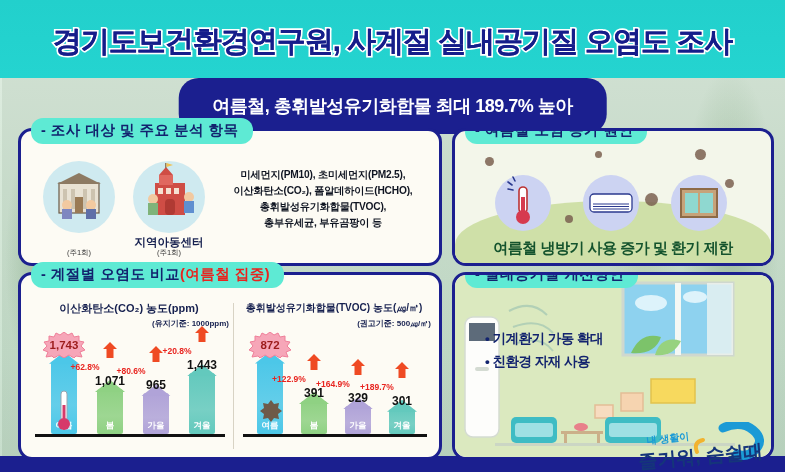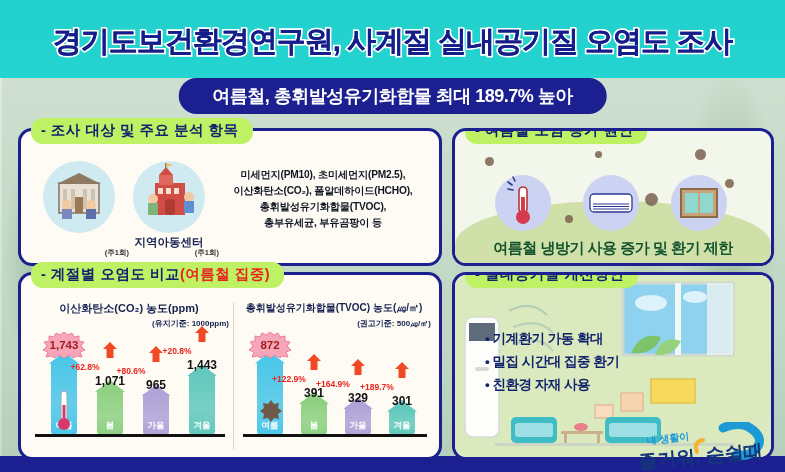--- a/index.html
+++ b/index.html
@@ -27,38 +27,38 @@
     font-size:29px;font-weight:bold;letter-spacing:-1px;color:#151d8a;
     -webkit-text-stroke:3.5px #ffffff;paint-order:stroke fill;
   }
   .title-fg{
     position:absolute;left:0;right:0;top:22px;text-align:center;
     font-size:29px;font-weight:bold;letter-spacing:-1px;color:#151d8a;
   }
   .subtitle-pill{
     position:absolute;left:50%;transform:translateX(-50%);top:78px;
     background:#1b1f8f;color:#fff;border-radius:20px;
-    padding:6px 34px;font-size:18px;font-weight:bold;letter-spacing:-.5px;white-space:nowrap;
+    padding:16px 34px;font-size:18px;font-weight:bold;letter-spacing:-.5px;white-space:nowrap;
   }
   
   .panel{position:absolute;background:#fdfbf4;border:3px solid #1b1f8f;border-radius:14px;}
   .p-top-left{left:18px;top:128px;width:418px;height:132px;}
   .p-bot-left{left:18px;top:272px;width:418px;height:182px;}
   .p-top-right{left:452px;top:128px;width:316px;height:132px;}
   .p-bot-right{left:452px;top:272px;width:316px;height:182px;}
   .sec-pill{
-    position:absolute;left:10px;top:-13px;background:#bef264;border-radius:12px;
+    position:absolute;left:10px;top:-13px;background:#5eead4;border-radius:12px;
     padding:3px 14px 4px 10px;font-size:14.5px;font-weight:bold;color:#12236e;
     letter-spacing:.5px;white-space:nowrap;
   }
   .sec-pill .hl{color:#e8241f;}
   
   .circ-icon{position:absolute;width:72px;height:72px;border-radius:50%;background:#cfeaf0;}
   .circ-cap{position:absolute;width:100px;text-align:center;font-size:11.5px;font-weight:bold;color:#16204f;}
-  .circ-sub{position:absolute;width:100px;text-align:right;font-size:7.5px;color:#333;font-weight:bold;}
+  .circ-sub{position:absolute;width:100px;text-align:center;font-size:7.5px;color:#333;}
   .items-list{position:absolute;left:192px;top:36px;width:220px;text-align:center;
     font-size:10.2px;line-height:16px;color:#101522;font-weight:bold;letter-spacing:-.2px;}
   
   .chart{position:absolute;top:26px;width:200px;height:150px;}
   .chart-title{position:absolute;left:0;right:0;top:0;text-align:center;font-size:11px;font-weight:bold;color:#16204f;}
   .chart-std{position:absolute;right:0;top:17px;font-size:8px;color:#16204f;font-weight:bold;}
   .plot{position:absolute;left:6px;right:4px;top:32px;height:104px;}
   .axis{position:absolute;left:0;right:0;bottom:0;height:3px;background:#111;}
   .bar-wrap{position:absolute;bottom:3px;width:26px;}
   .bar{position:relative;width:26px;border-radius:3px 3px 2px 2px;}
@@ -327,21 +327,20 @@
       <rect x="106" y="156" width="42" height="3" fill="#cbb089"></rect>
       <rect x="109" y="159" width="3" height="10" fill="#cbb089"></rect>
       <rect x="142" y="159" width="3" height="10" fill="#cbb089"></rect>
       <ellipse cx="126" cy="152" rx="7" ry="4" fill="#e8808a"></ellipse>
       <rect x="40" y="168" width="240" height="3" fill="#cbd6c4"></rect>
     </svg>
   </div>
   <div class="sec-pill">- 실내공기질 개선방안</div>
   <div class="improve">
     <div>• 기계환기 가동 확대</div>
-    <div>• 밀집 시간대 집중 환기</div>
     <div>• 친환경 자재 사용</div>
   </div>
 </div>
 
 <div class="logo">
   <svg width="150" height="56" viewBox="0 0 150 56">
     <path d="M92 6 q18 -8 30 2 q12 10 2 20 q-8 8 -18 4" fill="none" stroke="#1b9ad6" stroke-width="9" stroke-linecap="round"></path>
     <path d="M66 30 q-4 -10 6 -12" fill="none" stroke="#f2b32e" stroke-width="4" stroke-linecap="round"></path>
     <text x="16" y="22" font-family="'Liberation Sans',sans-serif" font-size="10" font-weight="bold" fill="#1b9ad6" transform="rotate(-6 16 22)">내 생활이</text>
     <text x="8" y="46" font-family="'Liberation Sans',sans-serif" font-size="19" font-weight="bold" fill="#15357a" transform="rotate(-5 8 46)">즐거워, 숨쉴때</text>

